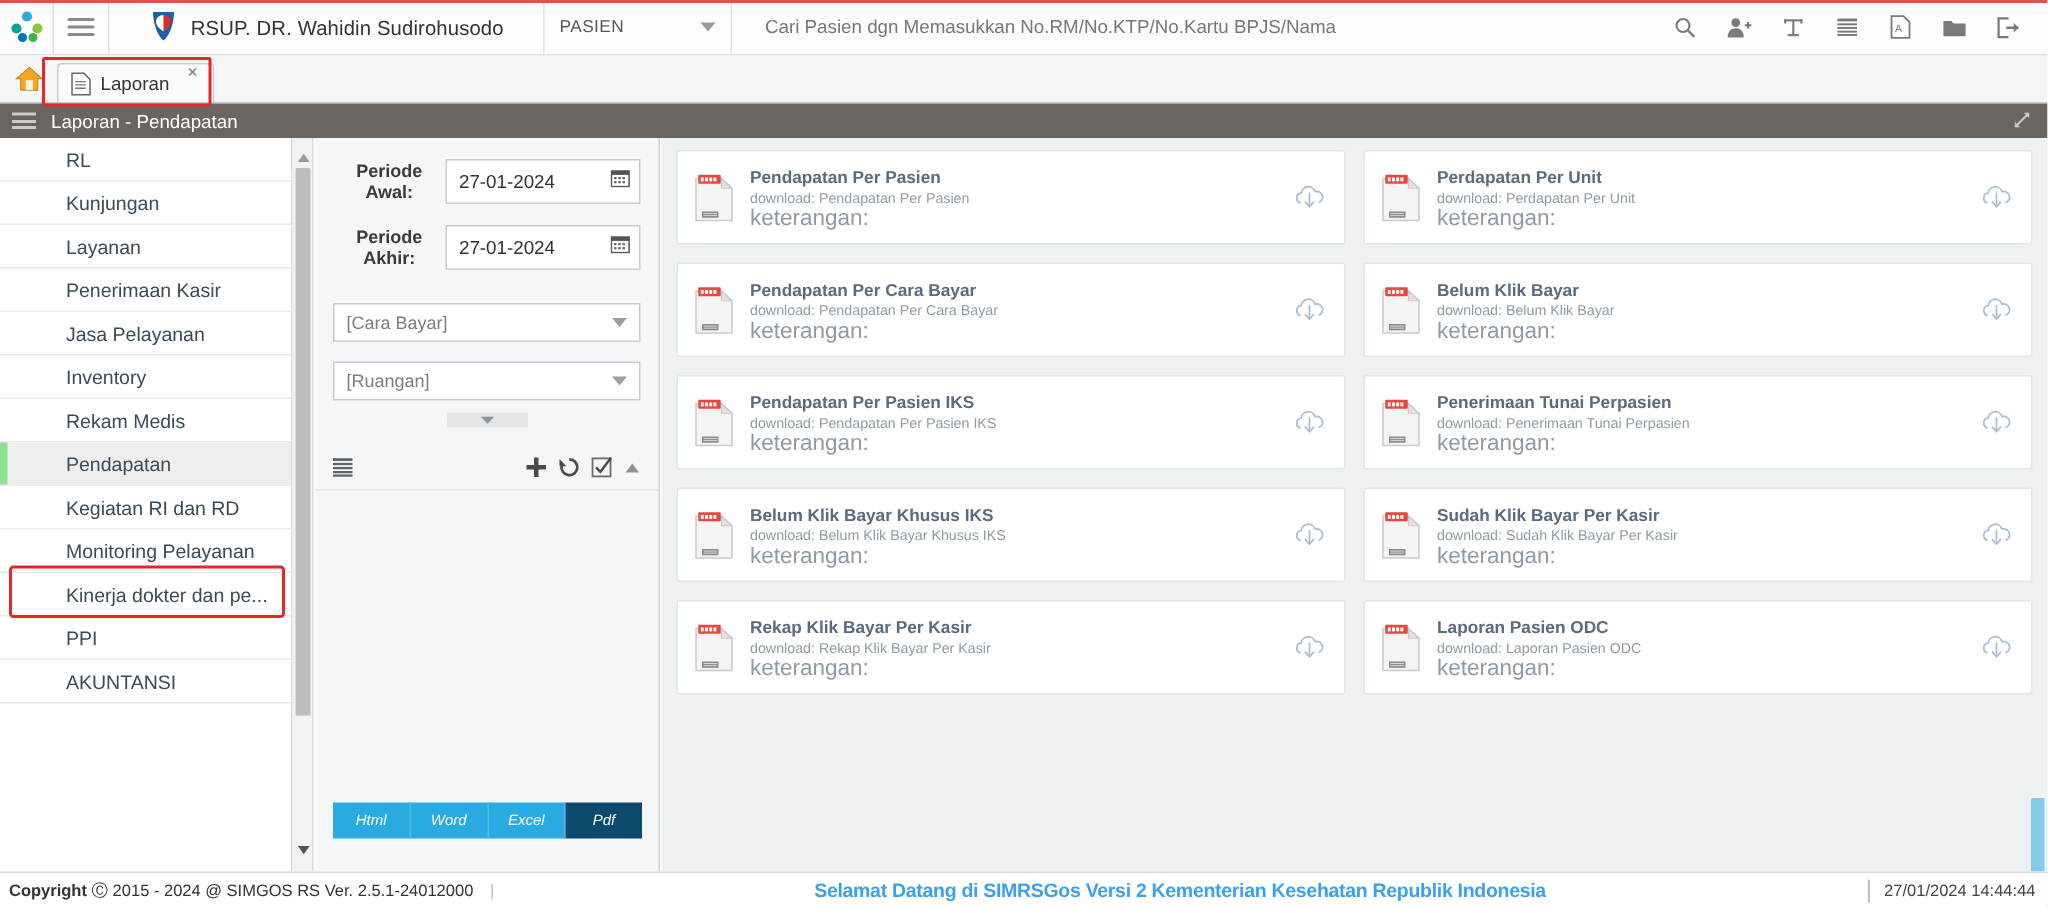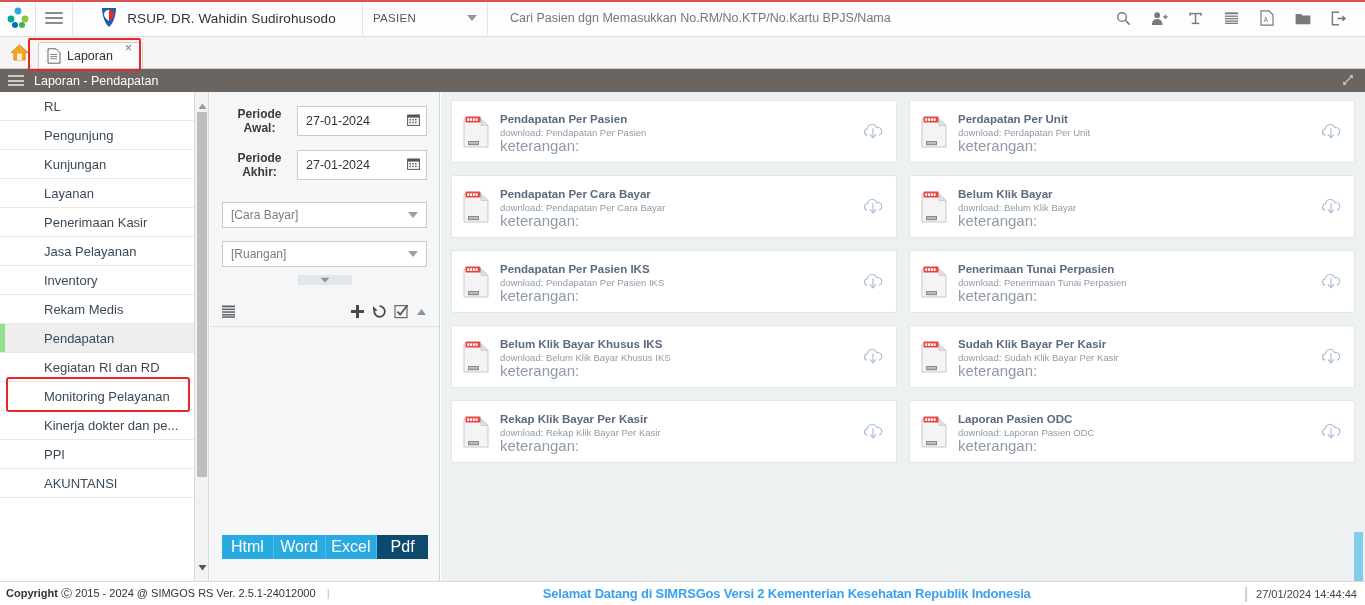--- a/index.html
+++ b/index.html
@@ -147,23 +147,24 @@
     justify-content:space-between; padding:0 12px;
     border-bottom:1px solid #dfe3e6;
   }
   .ftool-right { display:flex; align-items:center; gap:7px;}
   .tool-ico { cursor:pointer; display:flex; align-items:center;}
   .fpanel-body { height:200px; }
   .exportbar {
     position:absolute; left:12px; bottom:22px; width:206px; height:24px; display:flex;
   }
   .exp-btn {
-    flex:1; background:#29abe2; color:#fff; font-size:16px;
+    flex:1; background:#29abe2; color:#fff; font-size:10px;
     display:flex; align-items:center; justify-content:center; cursor:pointer;
     border-right:1px solid #4fbce8;
+    font-style:italic;
   }
   .exp-btn:last-child { border-right:none; }
   .exp-btn.active { background:#0c4a6e; }
 
   
   .cardsarea {
     position:absolute; left:441px; top:92px; width:924px; height:489px;
     background:#eef1f2; padding:8px 10px; overflow:hidden;
   }
   .cards-grid {
@@ -333,24 +334,20 @@
         <path d="M2.2 8.2 L2.2 11.8 L5.8 11.8 Z" fill="#cfcac6"></path>
         <path d="M11.8 5.8 L11.8 2.2 L8.2 2.2 Z" fill="#cfcac6"></path>
       </svg>
     </div>
   </div>
 
   <div class="sidebar">
     <div class="side-item">
         <span class="green-accent"></span>
         <span>RL</span>
-      </div>
-    <div class="side-item">
-        <span class="green-accent"></span>
-        <span>Pengunjung</span>
       </div>
     <div class="side-item">
         <span class="green-accent"></span>
         <span>Kunjungan</span>
       </div>
     <div class="side-item">
         <span class="green-accent"></span>
         <span>Layanan</span>
       </div>
     <div class="side-item">

